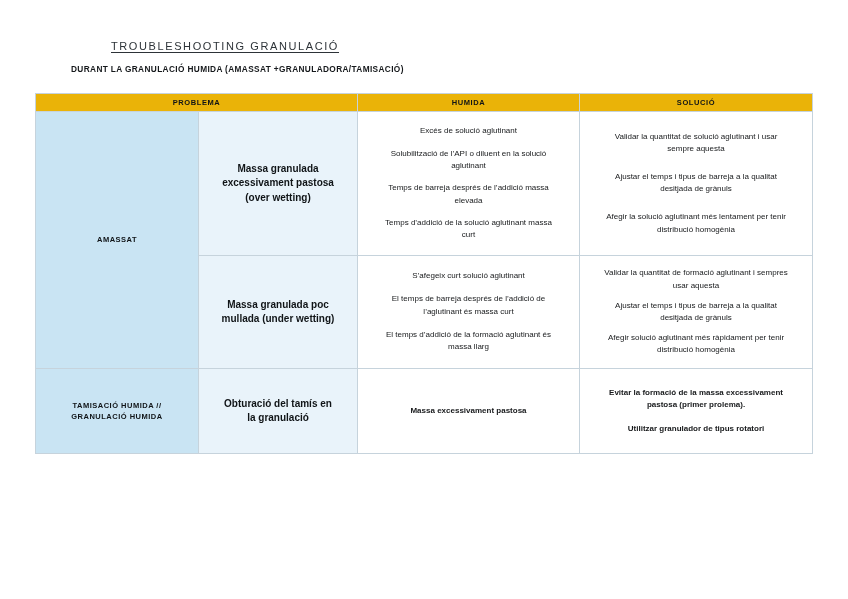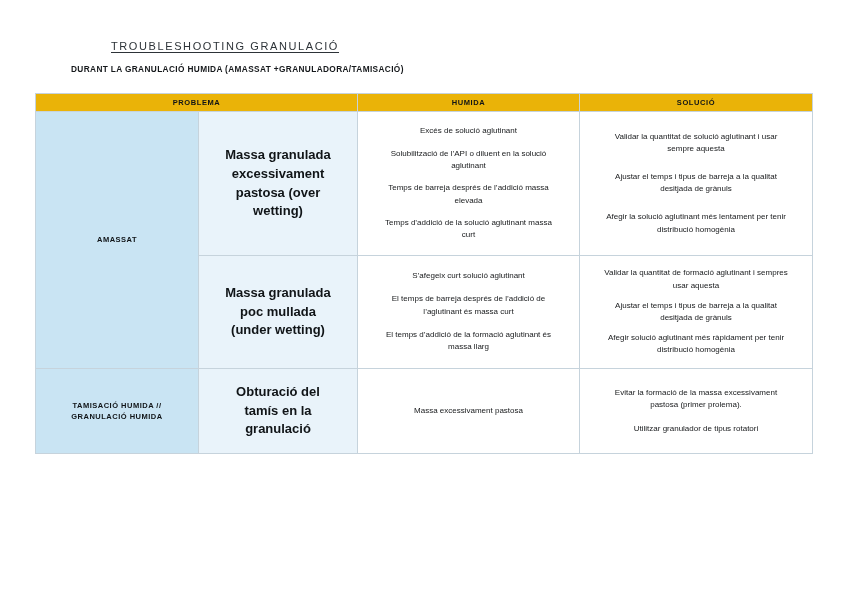--- a/index.html
+++ b/index.html
@@ -78,40 +78,40 @@
     font-size: 7.5px;
     font-weight: 700;
     letter-spacing: 0.5px;
     color: #101417;
     padding: 0 14px;
     line-height: 1.5;
   }
 
   td.problem-cell {
     background: #e9f3fa;
-    font-size: 13px;
+    font-size: 10px;
     font-weight: 700;
     color: #101417;
     padding: 0 22px;
     line-height: 1.45;
   }
 
   td.body-cell { background: #ffffff; }
 
   .stack {
     display: flex;
     flex-direction: column;
     justify-content: space-evenly;
     align-items: center;
     box-sizing: border-box;
     padding: 3px 22px;
   }
   .stack.h144 { height: 142px; }
   .stack.h113 { height: 111px; }
-  .stack.h85  { height: 76px; }
+  .stack.h85  { height: 76px; font-weight: bold; }
 
   .para {
     font-size: 8px;
     line-height: 1.55;
     color: #17191b;
   }
 </style>
 </head>
 <body>
 

